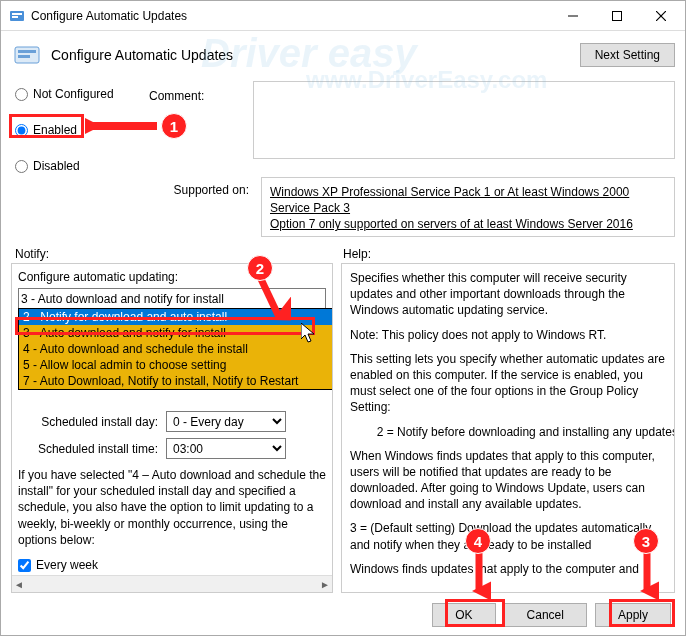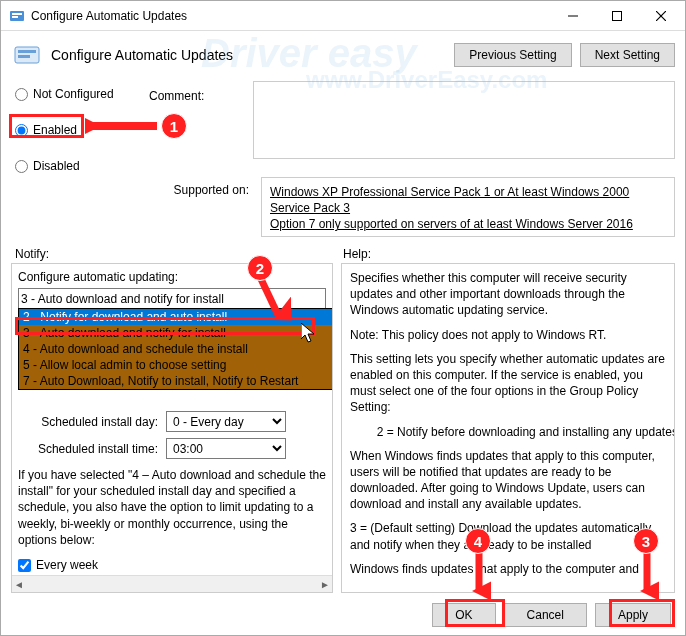--- a/index.html
+++ b/index.html
@@ -23,21 +23,21 @@
 .supported-box { border: 1px solid #ccc; background:#fff; padding: 6px 8px 6px 8px; font-size: 12px; line-height: 1.35; height: 60px; overflow-y: scroll; text-decoration: underline; }
 .midlabels { display: flex; padding: 10px 10px 2px 14px; }
 .midlabels .l1 { width: 328px; }
 .panes { display: flex; padding: 0 10px 0 10px; gap: 8px; }
 .pane { border: 1px solid #ccc; background:#fff; position: relative; }
 .pane-left { width: 322px; height: 330px; overflow: hidden; font-size:12px; }
 .pane-right { flex: 1; height: 330px; padding: 6px 8px; overflow-y: scroll; line-height: 1.35; }
 .pane-right p { margin-bottom: 8px; }
 .pane-left .inner { padding: 6px 6px 0 6px; }
 .combo { width: 100%; border: 1px solid #7a7a7a; font-family: inherit; font-size: 12px; height: 21px; padding: 1px 2px; background:#fff; }
-.dropdown-open { position: absolute; left: 6px; top: 44px; width: 357px; border: 1px solid #000; background:#a16207; z-index: 5; }
+.dropdown-open { position: absolute; left: 6px; top: 44px; width: 357px; border: 1px solid #000; background:#eab308; z-index: 5; }
 .dropdown-open .opt { padding: 1px 4px; font-size: 12px; cursor: default; }
 .dropdown-open .opt.sel { background: #0078d7; color: #fff; }
 .below-drop { margin-top: 102px; }
 .schedrow { display:flex; align-items:center; gap:8px; margin-top:6px;}
 .schedrow label { width:140px;text-align:right;}
 .schedrow select { border:1px solid #7a7a7a; font-family:inherit; font-size:12px; height:21px; padding:1px 2px; background:#fff;}
 .schedrow .w1{ width:120px;} .schedrow .w2{ width:120px;}
 .para { margin-top:8px; line-height:1.35; }
 .chkrow { display:flex; align-items:flex-end; gap:5px; margin-top:10px;}
 .hscroll { position:absolute; bottom:0; left:0; right:0; height:17px; background:#f0f0f0; border-top:1px solid #ddd; display:flex; align-items:center; justify-content:space-between; padding:0 2px; font-size:10px; color:#666;}
@@ -82,21 +82,20 @@
 <div class="header">
   <span class="hicon">
     <svg width="28" height="28" viewBox="0 0 28 28">
         <rect x="2" y="6" width="24" height="16" rx="2" fill="#dceaf7" stroke="#6aa0d8"></rect>
         <rect x="5" y="9" width="18" height="3" fill="#6aa0d8"></rect>
         <rect x="5" y="14" width="12" height="3" fill="#6aa0d8"></rect>
       </svg>
   </span>
   <span class="htitle">Configure Automatic Updates</span>
   <div class="navbtns">
-    <button class="std">Previous Setting</button>
     <button class="std">Next Setting</button>
   </div>
 </div>
 
 <div class="topgrid">
   <div class="radio-col">
     <label class="radio-row">
       <input type="radio" name="st" style="">
         <span>Not Configured</span>
     </label>

